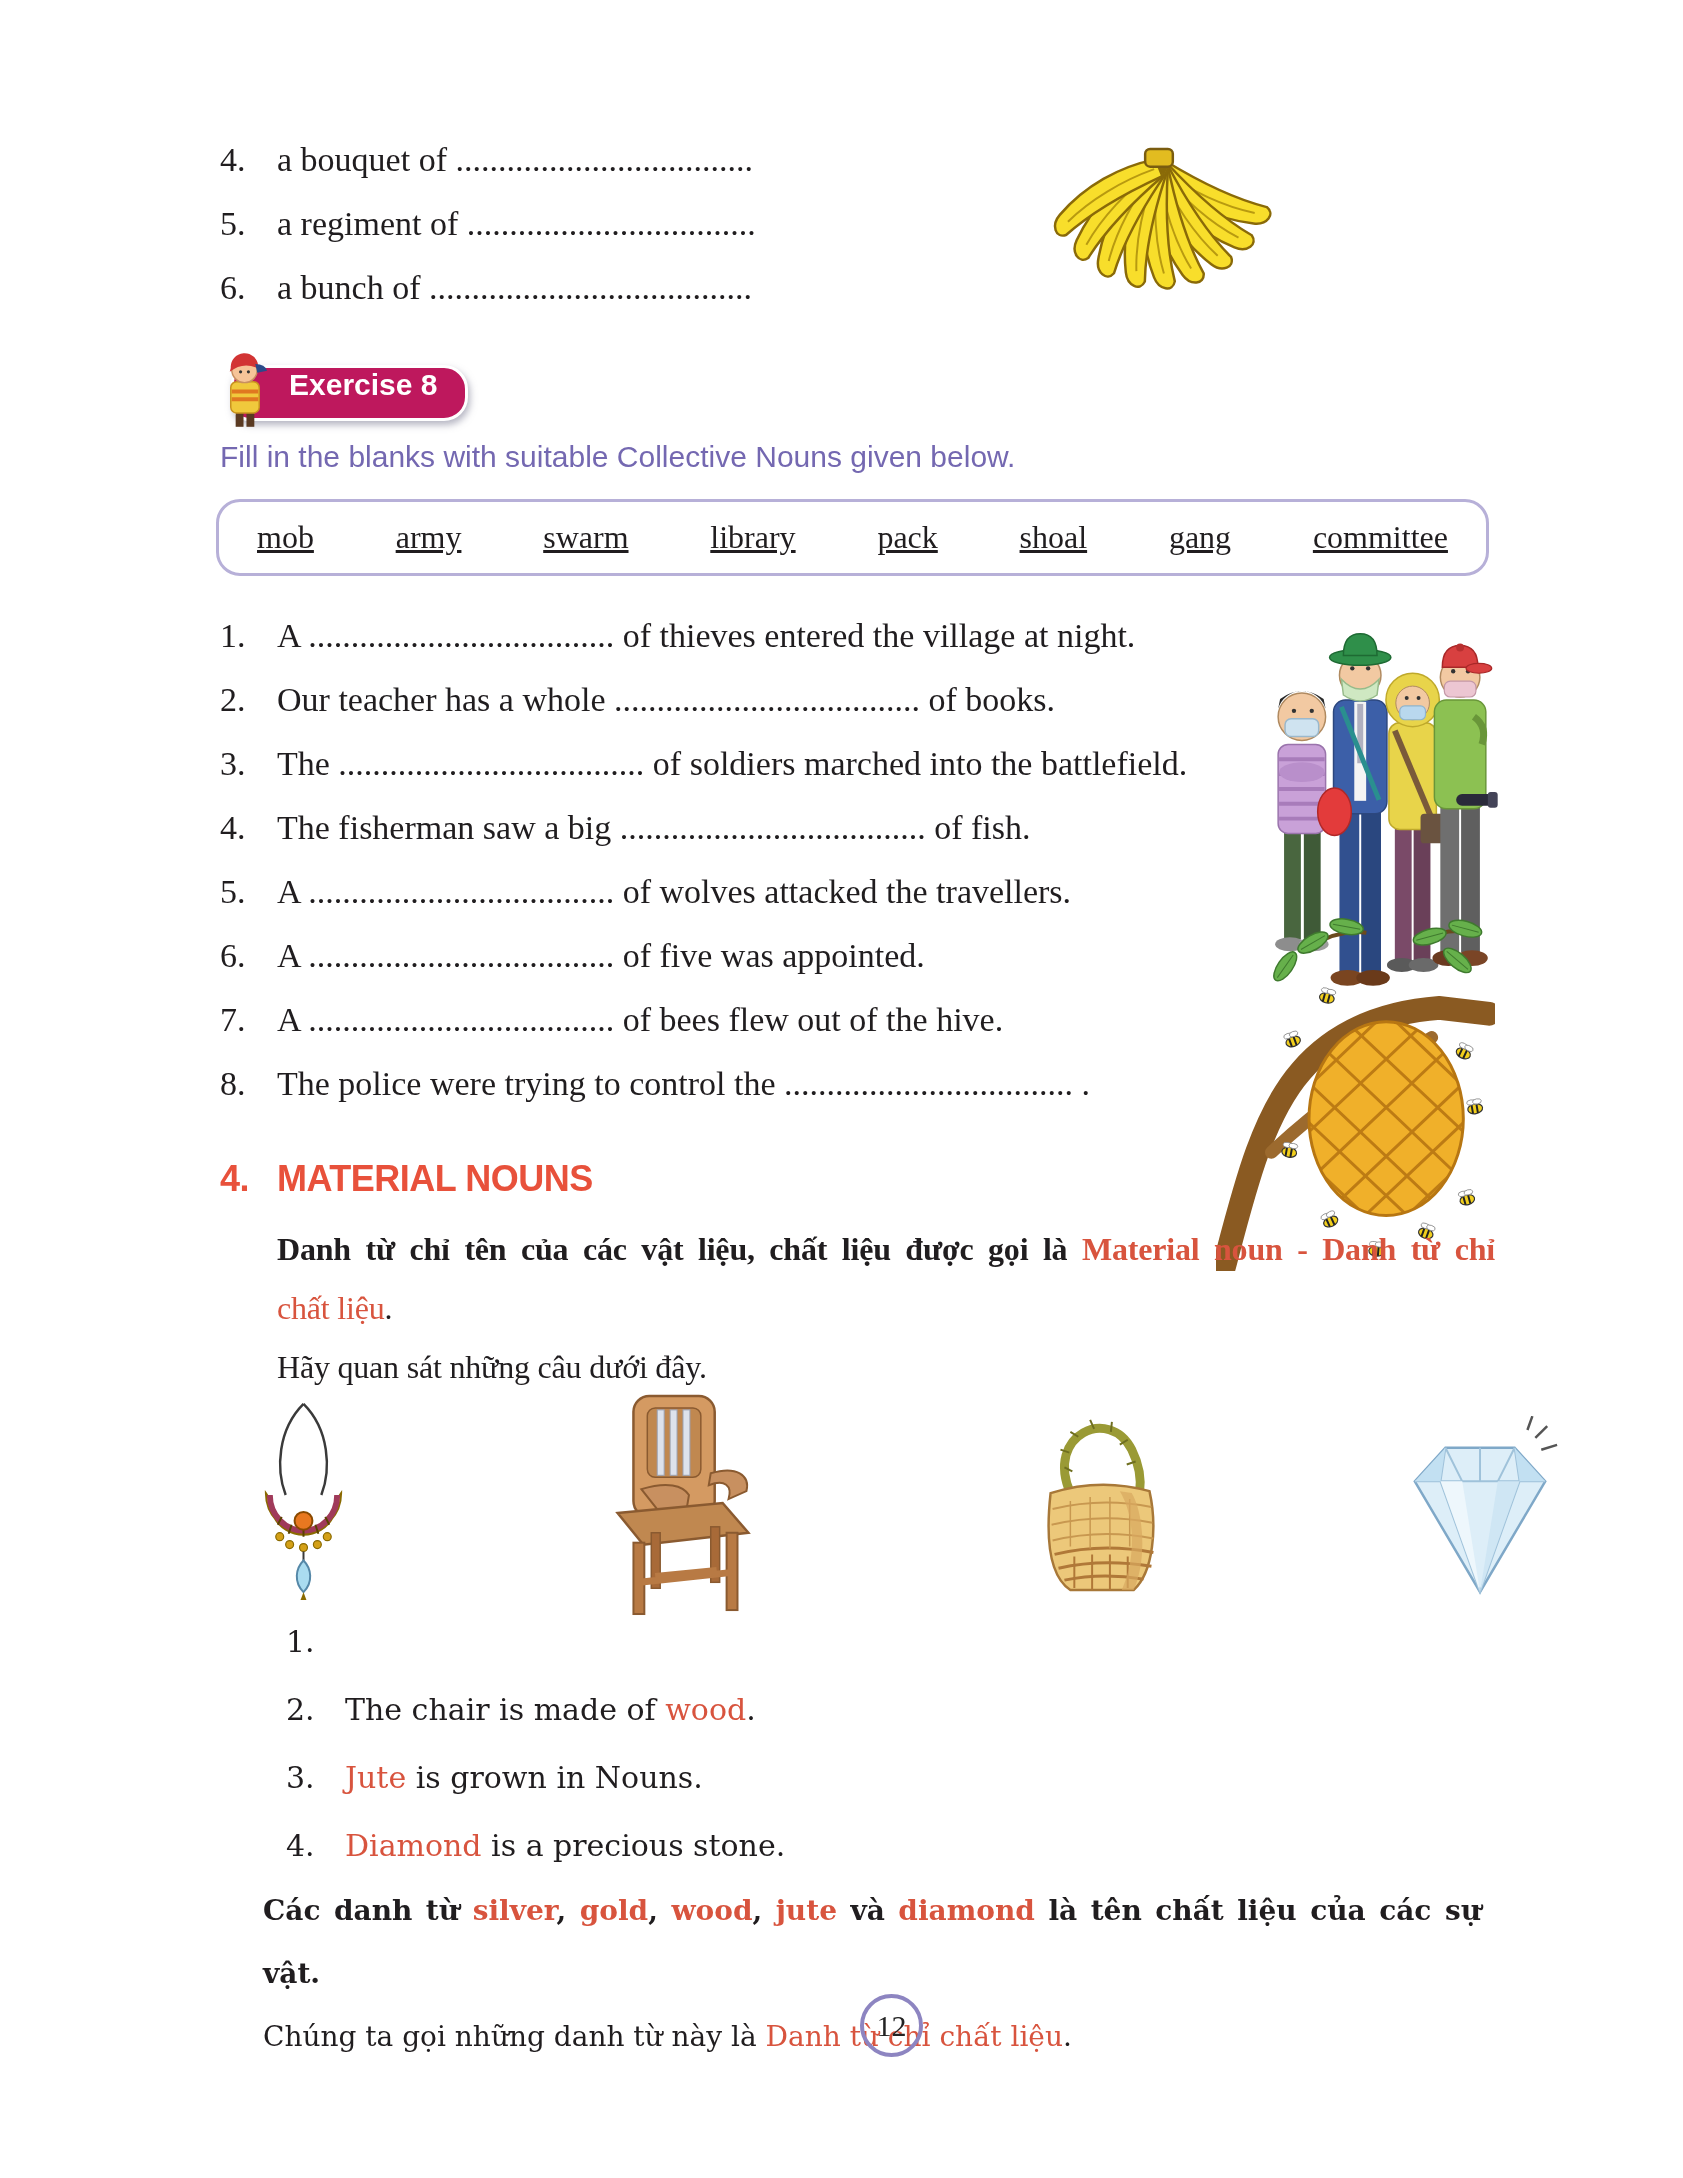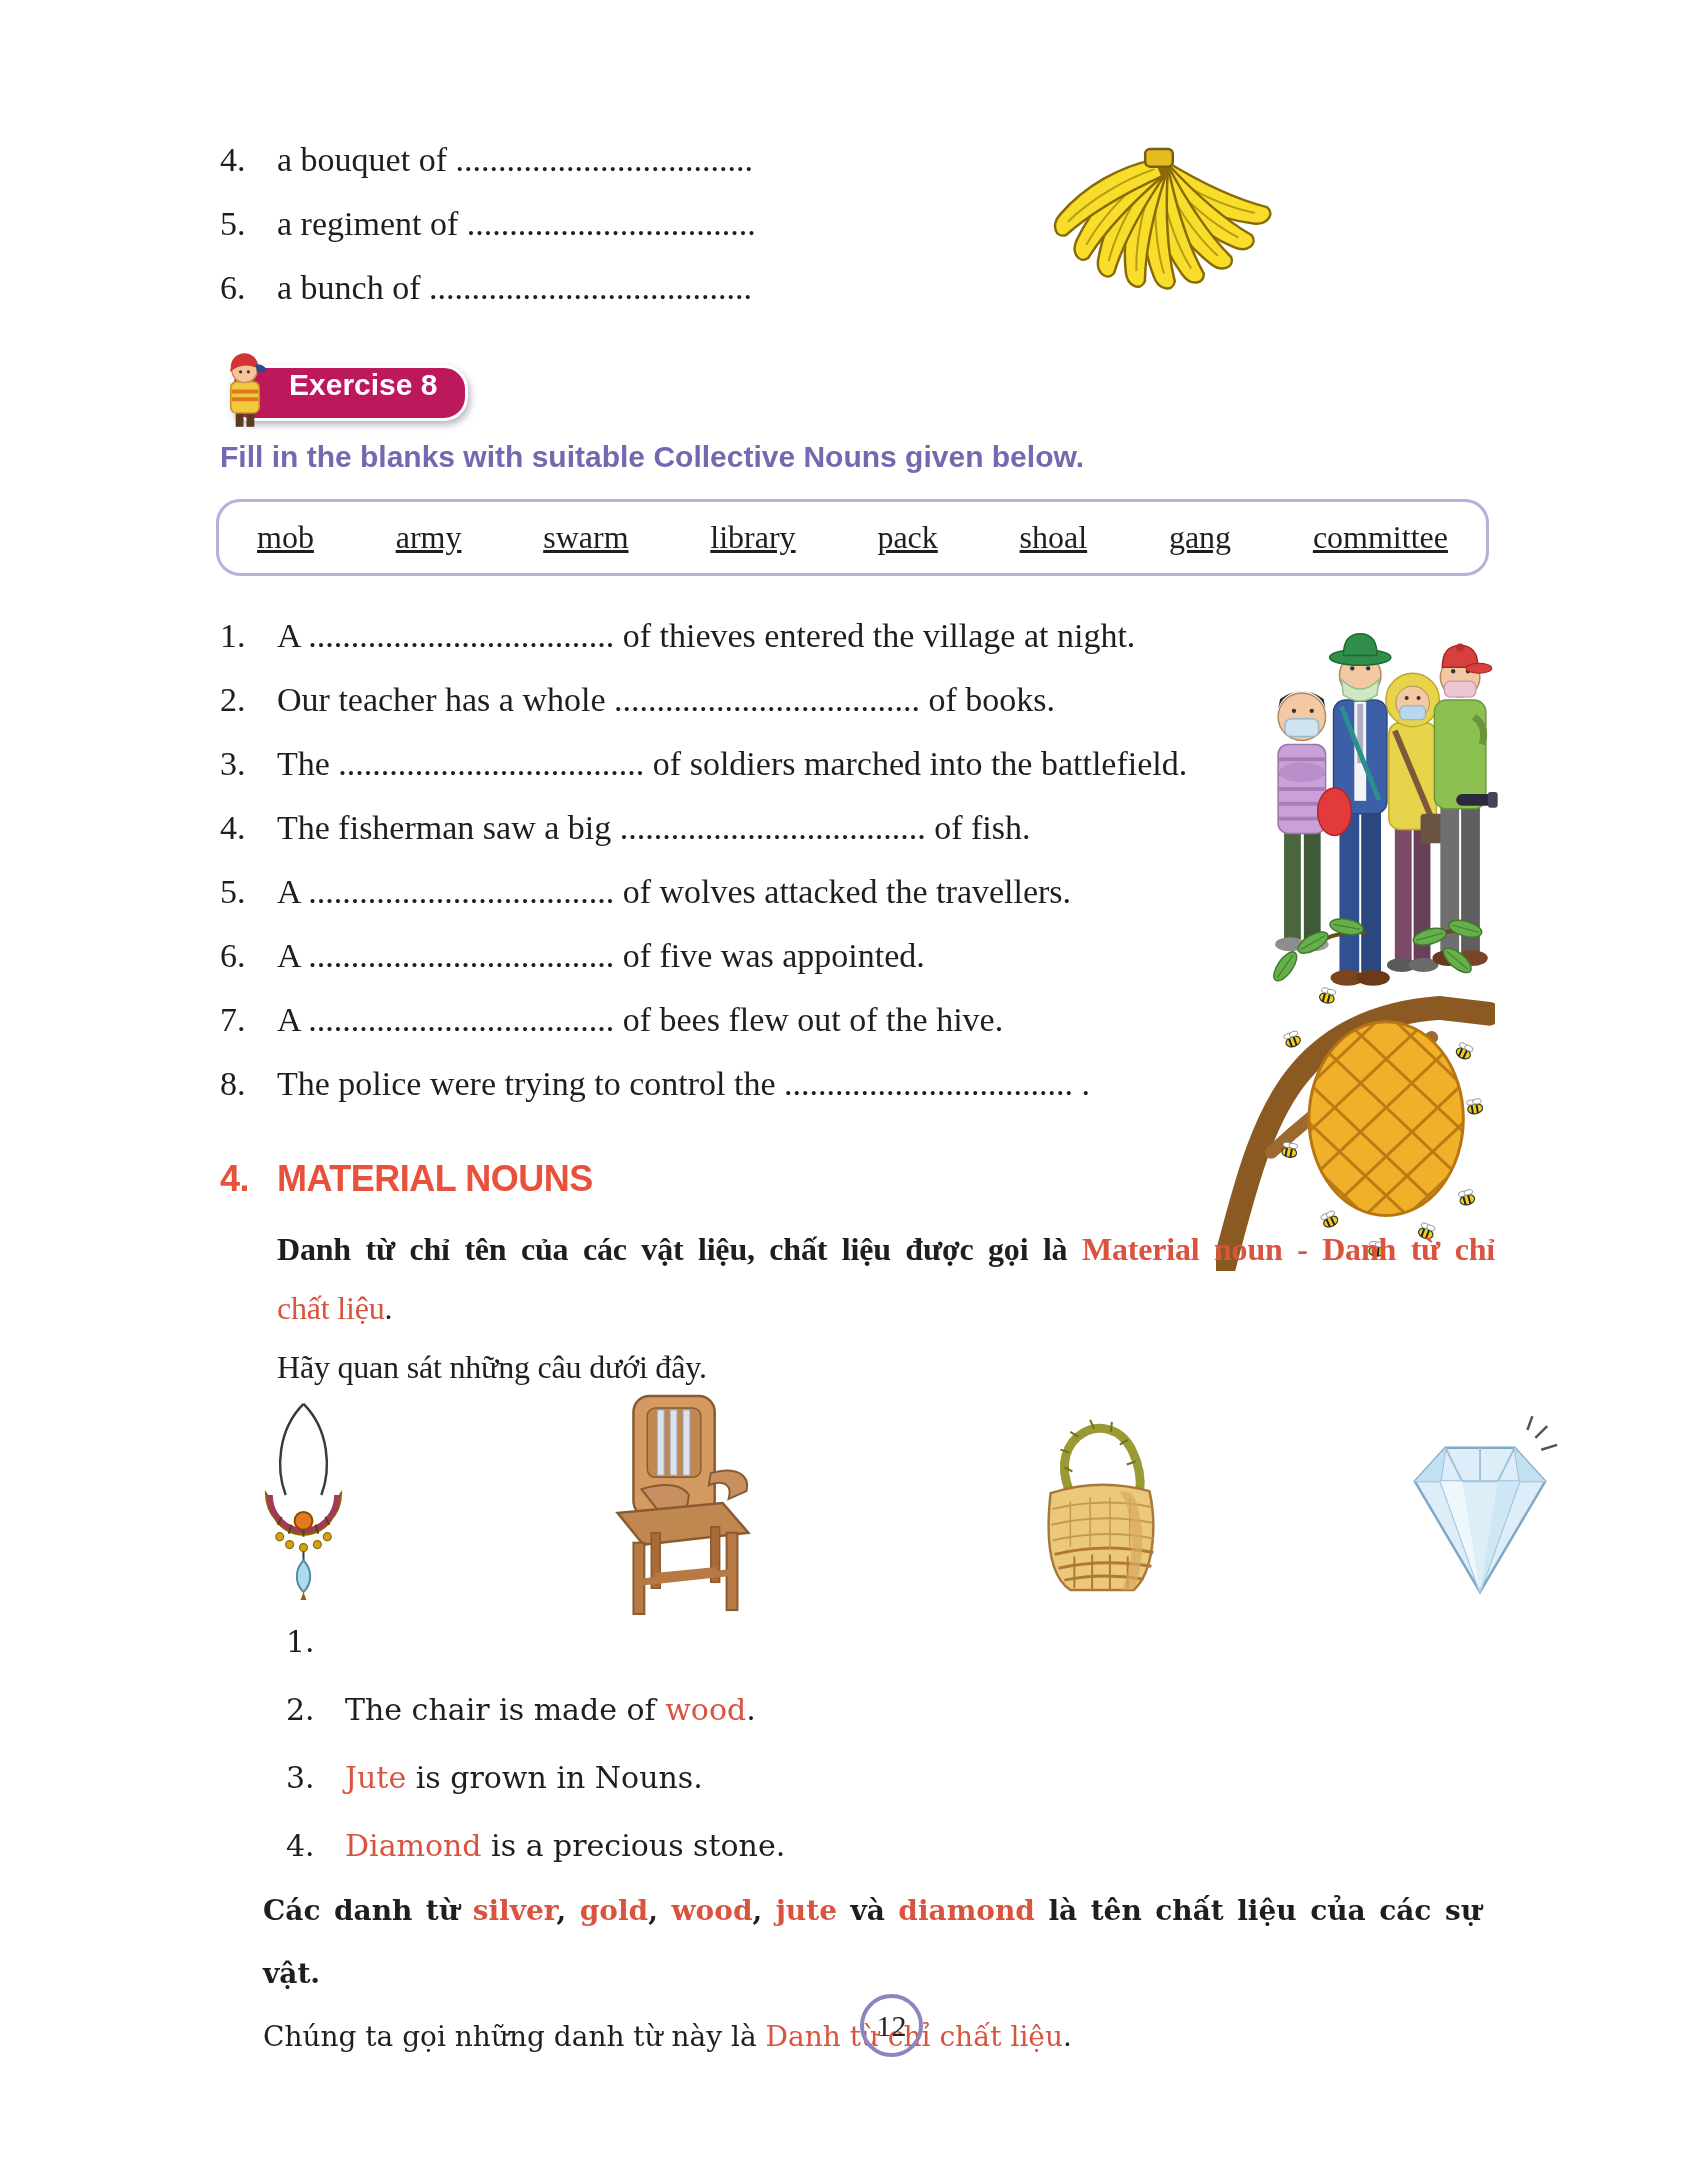--- a/index.html
+++ b/index.html
@@ -19,21 +19,21 @@
   
   .badge {
     left:231px; top:365px; height:50px; background:#be185d;
     border:3px solid #ffffff; border-radius:18px 24px 24px 18px;
     box-shadow:2px 4px 7px rgba(110,110,135,.5);
     display:flex; align-items:flex-start; padding:0 28px 0 55px;
   }
   .badge-label { font-family:"Liberation Sans", sans-serif; font-weight:bold; font-size:30px; color:#ffffff; }
   .badge-boy { position:absolute; left:-16px; top:-20px; }
 
-  .instruction { left:220px; top:440px; font-family:"Liberation Sans", sans-serif; font-weight:bold; font-size:30px; color:#7468b1; }
+  .instruction { left:220px; top:440px; font-family:"Liberation Sans", sans-serif; font-weight:normal; font-size:30px; color:#7468b1; }
 
   
   .word-box {
     left:216px; top:499px; width:1273px; height:77px; box-sizing:border-box;
     border:3px solid #b7b0d8; border-radius:24px;
     display:flex; align-items:center; justify-content:space-between;
     padding:0 38px; font-size:32px;text-decoration:underline;
   }
 
   

